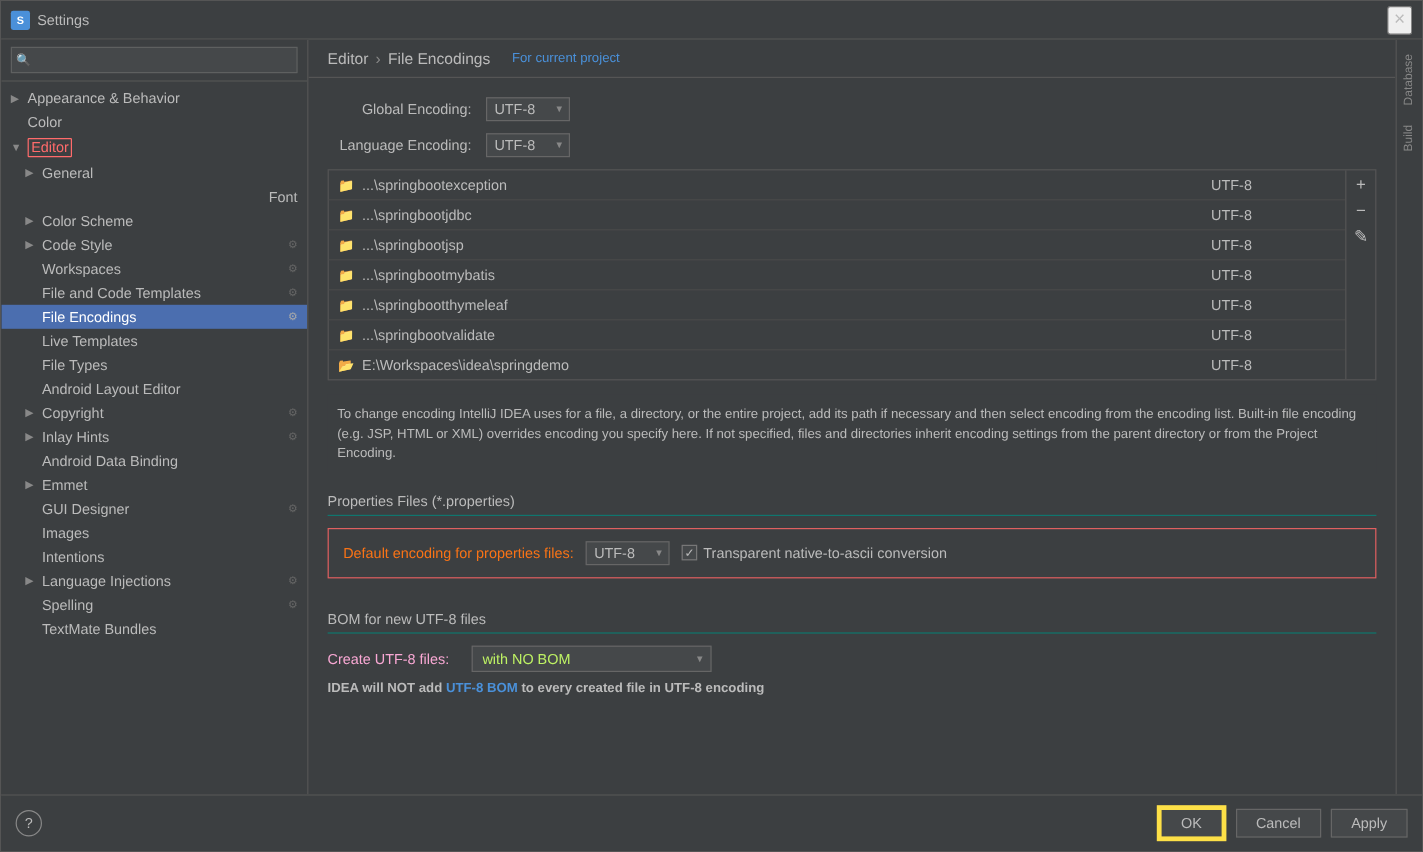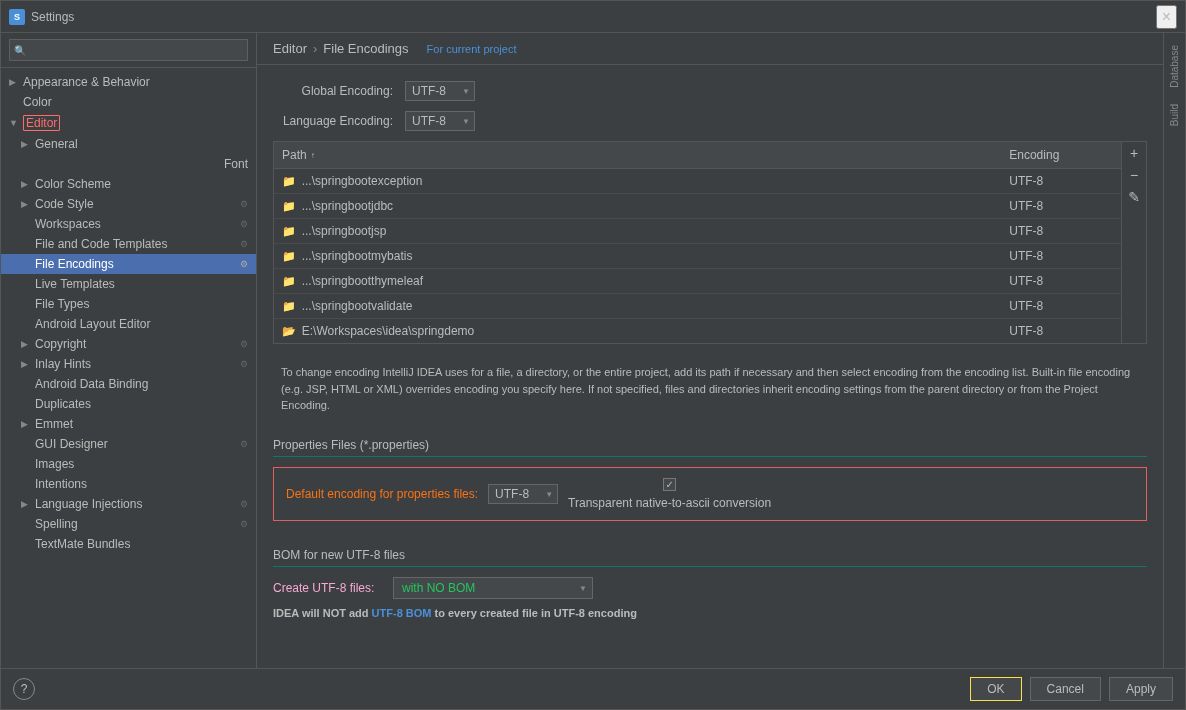--- a/index.html
+++ b/index.html
@@ -250,38 +250,38 @@
       padding: 10px 12px;
       margin-bottom: 16px;
       background: #3c3f41;
     }
     .props-row {
       display: flex;
       align-items: center;
       gap: 10px;
     }
     .props-label { color: #f97316; font-size: 12px; }
-    .checkbox-wrap { display: flex; align-items: center; gap: 5px; cursor: pointer; flex-direction: column; }
+    .checkbox-wrap { display: flex; align-items: center; gap: 5px; cursor: pointer; }
     .checkbox { width: 13px; height: 13px; background: #45484a; border: 1px solid #777; display: flex; align-items: center; justify-content: center; }
     .checkbox.checked::after { content: '✓'; font-size: 10px; color: #bbb; }
     .checkbox-label { color: #bbb; font-size: 12px; }
 
     
     .bom-section { margin-top: 27px; }
     .bom-row {
       display: flex;
       align-items: center;
       gap: 10px;
       margin-bottom: 8px;
     }
     .bom-label { color: #f9a8d4; font-size: 12px; min-width: 110px; }
     .bom-dropdown {
       background: #45484a;
       border: 1px solid #666;
-      color: #22c55e;
+      color: #bef264;
       padding: 3px 24px 3px 8px;
       font-size: 12px;
       cursor: pointer;
       appearance: none;
       -webkit-appearance: none;
       outline: none;
       min-width: 200px;
     }
     .bom-dropdown-wrap {
       position: relative;
@@ -325,21 +325,21 @@
       padding: 4px 16px;
       font-size: 12px;
       cursor: pointer;
       background: #45484a;
       border: 1px solid #666;
       color: #bbb;
       outline: none;
     }
     .btn.primary {
       background: #45484a;
-      border: 1px solid #fde047;
+      border: 4px solid #fde047;
       color: #bbb;
     }
 
     
     .right-tabs {
       width: 22px;
       background: #3c3f41;
       border-left: 1px solid #555;
       display: flex;
       flex-direction: column;
@@ -458,24 +458,20 @@
           <span class="expand-arrow">▶</span>
           <span>Inlay Hints</span>
           <span class="item-settings-icon">⚙</span>
         </div>
 
         <div class="tree-item level1">
           <span class="expand-arrow"></span>
           <span>Android Data Binding</span>
         </div>
 
-        <div class="tree-item level1">
-          <span class="expand-arrow"></span>
-          <span>Duplicates</span>
-        </div>
 
         <div class="tree-item level1">
           <span class="expand-arrow">▶</span>
           <span>Emmet</span>
         </div>
 
         <div class="tree-item level1">
           <span class="expand-arrow"></span>
           <span>GUI Designer</span>
           <span class="item-settings-icon">⚙</span>
@@ -535,29 +531,20 @@
           <span class="encoding-label">Language Encoding:</span>
           <div class="dropdown-wrap">
             <select class="dropdown">
               <option>UTF-8</option>
             </select>
           </div>
         </div>
 
         <div class="table-outer">
           <div class="table-inner">
-            <div class="table-header">
-              <div class="table-header-cell path">
-                <span>Path</span>
-                <span class="sort-asc">↑</span>
-              </div>
-              <div class="table-header-cell encoding">
-                <span>Encoding</span>
-              </div>
-            </div>
 
             <div class="table-row">
               <div class="table-cell path">
                 <span class="folder-icon">📁</span>
                 <span>...\springbootexception</span>
               </div>
               <div class="table-cell encoding">UTF-8</div>
             </div>
             <div class="table-row">
               <div class="table-cell path">

